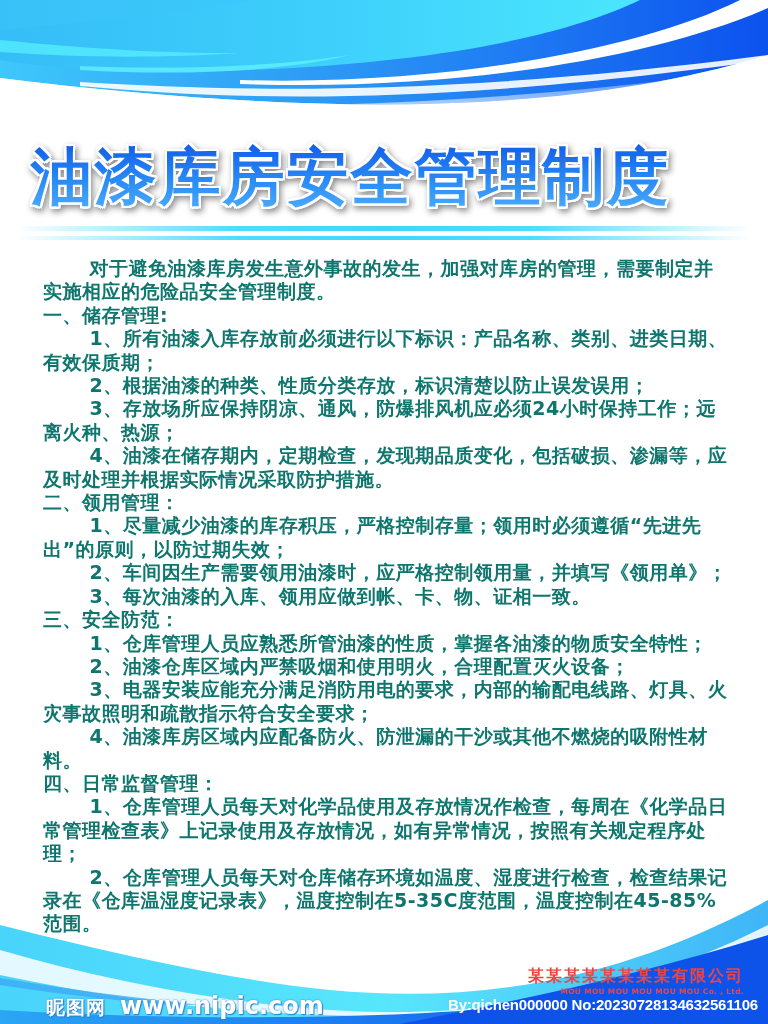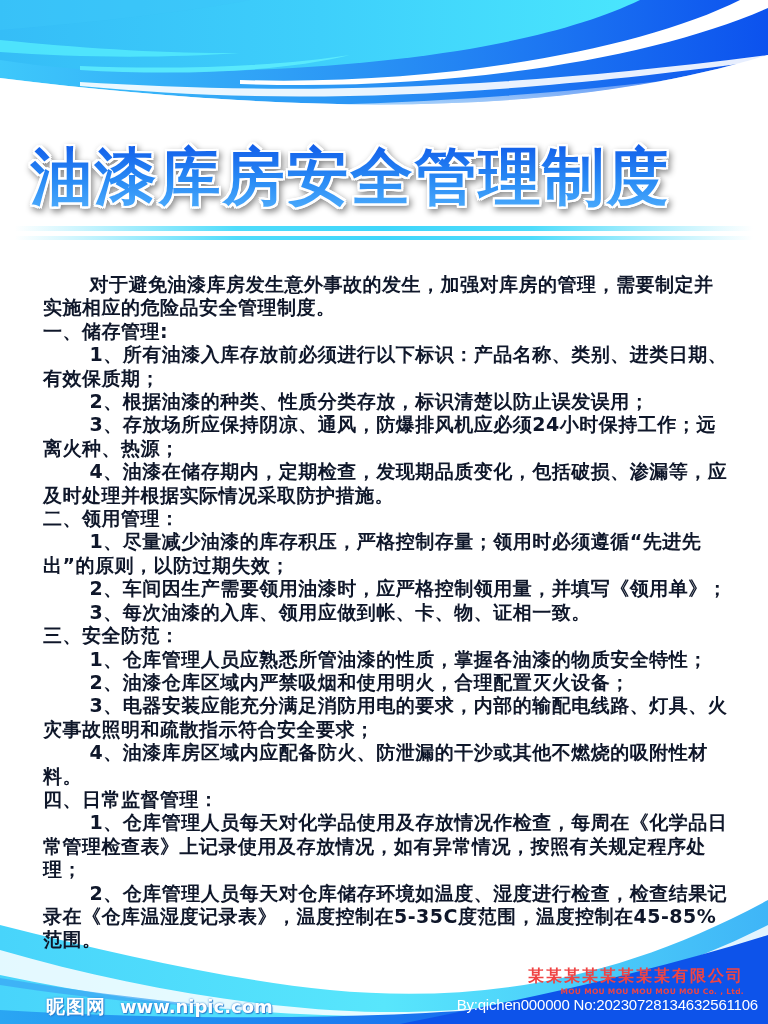--- a/index.html
+++ b/index.html
@@ -18,44 +18,44 @@
     -webkit-text-fill-color: transparent;
     filter: drop-shadow(0 0 0 #fff) drop-shadow(2px 0 0 #fff) drop-shadow(-2px 0 0 #fff) drop-shadow(0 2px 0 #fff) drop-shadow(0 -2px 0 #fff) drop-shadow(2px 3px 3px rgba(0,0,0,0.45));
   }
   .divider {
     position: absolute; left: 15px; width: 738px; height: 5px; z-index: 1;
     background: linear-gradient(90deg, rgba(80,220,255,0) 0%, #4fdcfb 30%, #3fd6fb 50%, #4fdcfb 70%, rgba(80,220,255,0) 100%);
   }
   .divider.d1 { top: 226px; }
   .divider.d2 { top: 236px; height: 4px; }
   .content {
-    position: absolute; left: 43px; top: 273px; width: 690px; z-index: 2;
-    font-size: 19px; font-weight: bold; color: #0f172a; line-height: 23.4px;
+    position: absolute; left: 43px; top: 257px; width: 690px; z-index: 2;
+    font-size: 19px; font-weight: bold; color: #0f766e; line-height: 23.4px;
     letter-spacing: 0.5px;
   }
   .content p { margin: 0; }
   .content .indent { text-indent: 2.45em; }
   .footer-company {
     position: absolute; right: 24px; top: 966px; z-index: 2; text-align: right;
     color: #ef4444; font-weight: bold;
   }
   .footer-company .cn { font-size: 16px; letter-spacing: 2px; line-height: 20px; }
   .footer-company .en { font-size: 7.5px; letter-spacing: 0.3px; line-height: 12px; }
   .footer-id {
     position: absolute; right: 10px; top: 994px; z-index: 2;
-    color: #ffffff; font-weight: normal; font-size: 15px; line-height: 22px;
+    color: #ffffff; font-weight: bold; font-size: 15px; line-height: 22px;
     font-family: "Liberation Sans", sans-serif; letter-spacing: -0.2px;
   }
   .watermark {
     position: absolute; left: 6px; top: 994px; z-index: 2;
     color: #ffffff; font-weight: bold; font-size: 17px; line-height: 24px;
     text-shadow: 0 0 2px #2a7fd0, 1px 1px 1px #2a7fd0;
   }
   .watermark .logo { font-size: 19px; letter-spacing: 1px; margin-right: 8px; padding-left: 40px; }
-  .watermark .url { font-family: "DejaVu Sans", sans-serif; font-size: 18px; }
+  .watermark .url { font-family: "DejaVu Sans", sans-serif; font-size: 24px; }
 </style>
 </head>
 <body>
 
 <svg class="bg-svg" viewBox="0 0 768 1024" xmlns="http://www.w3.org/2000/svg">
   <defs>
     <linearGradient id="topLight" x1="0" y1="0" x2="1" y2="0">
       <stop offset="0" stop-color="#35bdf7"></stop>
       <stop offset="0.5" stop-color="#3ecffb"></stop>
       <stop offset="1" stop-color="#4ae6fd"></stop>

